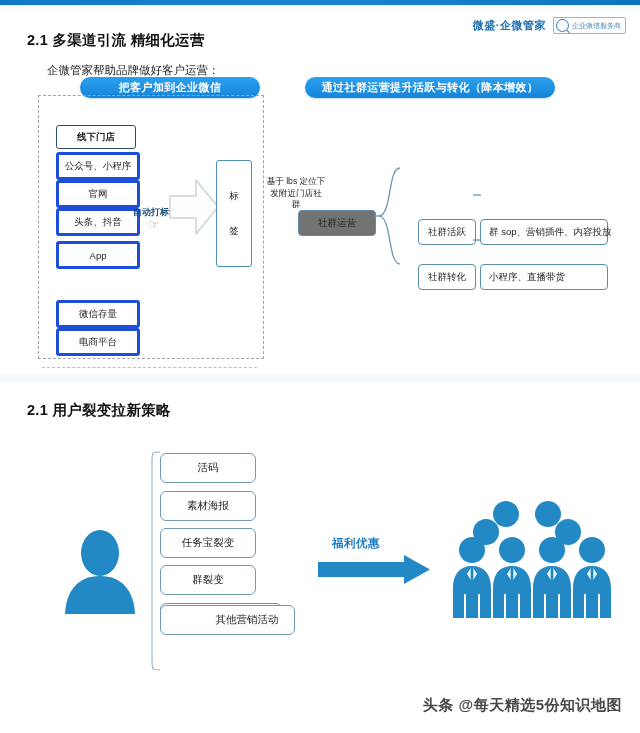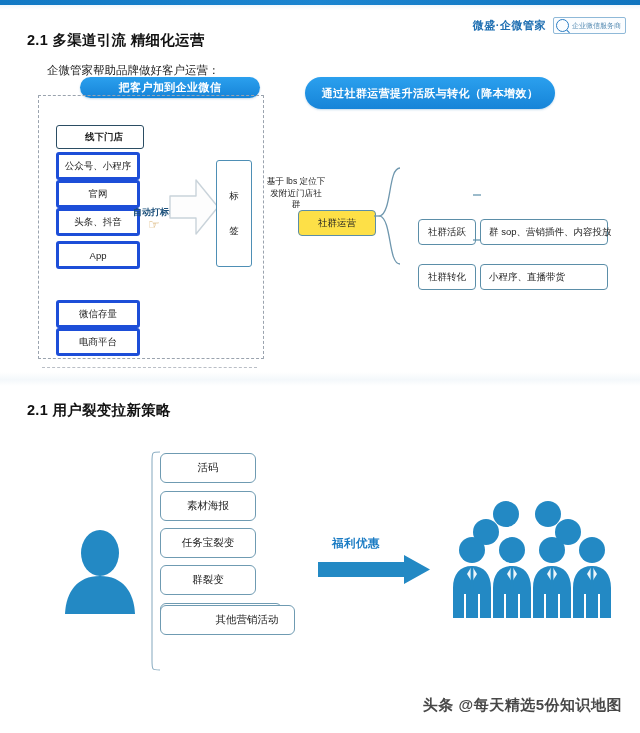--- a/index.html
+++ b/index.html
@@ -65,36 +65,36 @@
   
   .pill{
     position:absolute;border-radius:40px;
     background:linear-gradient(180deg,#2ba0ee 0%,#1684d8 100%);
     color:#fff;font-size:11px;font-weight:bold;
     display:flex;align-items:center;justify-content:center;
     letter-spacing:.4px;white-space:nowrap;
     box-shadow:0 1px 2px rgba(20,110,180,.25);
   }
   #pill-left{left:80px;top:77px;width:180px;height:21px;}
-  #pill-right{left:305px;top:77px;width:250px;height:32px;font-family:Liberation Serif, serif;}
+  #pill-right{left:305px;top:77px;width:250px;height:21px;font-family:Liberation Serif, serif;}
 
   
   .dashed-box{
     position:absolute;left:38px;top:95px;width:224px;height:262px;
     border:1px dashed #9aa3ae;border-radius:1px;background:transparent;
   }
 
   
   .chan{
     position:absolute;left:56px;width:78px;height:22px;
     border:3px solid #1d4ed8;border-radius:3px;background:#fff;
     display:flex;align-items:center;justify-content:center;
     font-size:9.5px;color:#222;white-space:nowrap;
   }
-  .chan.strong{border:1.6px solid #2b4d63;font-weight:bold;padding-left:8px;}
+  .chan.strong{border:1.6px solid #2b4d63;font-weight:bold;}
 
   
   .autotag{
     position:absolute;left:133px;top:206px;font-size:9px;font-weight:bold;
     color:#1b4f7a;white-space:nowrap;
   }
   .hand-icon{
     position:absolute;left:148px;top:218px;font-size:13px;color:#d8b070;
     line-height:1;
   }
@@ -112,21 +112,21 @@
 
   
   .lbs-note{
     position:absolute;left:266px;top:176px;width:60px;
     font-size:8.6px;color:#222;line-height:1.35;text-align:center;
   }
 
   
   .ops-box{
     position:absolute;left:298px;top:210px;width:76px;height:24px;
-    border:1px solid #5b8ea8;border-radius:4px;background:#fde047;
+    border:1px solid #5b8ea8;border-radius:4px;background:#737373;
     display:flex;align-items:center;justify-content:center;
     font-size:9.5px;color:#222;white-space:nowrap;
   }
 
   
   .rbox{
     position:absolute;border:1px solid #5b8ea8;border-radius:4px;background:#fff;
     display:flex;align-items:center;font-size:9.5px;color:#222;white-space:nowrap;margin-top:36px;
   }
   .rbox.key{width:56px;height:24px;justify-content:center;}

